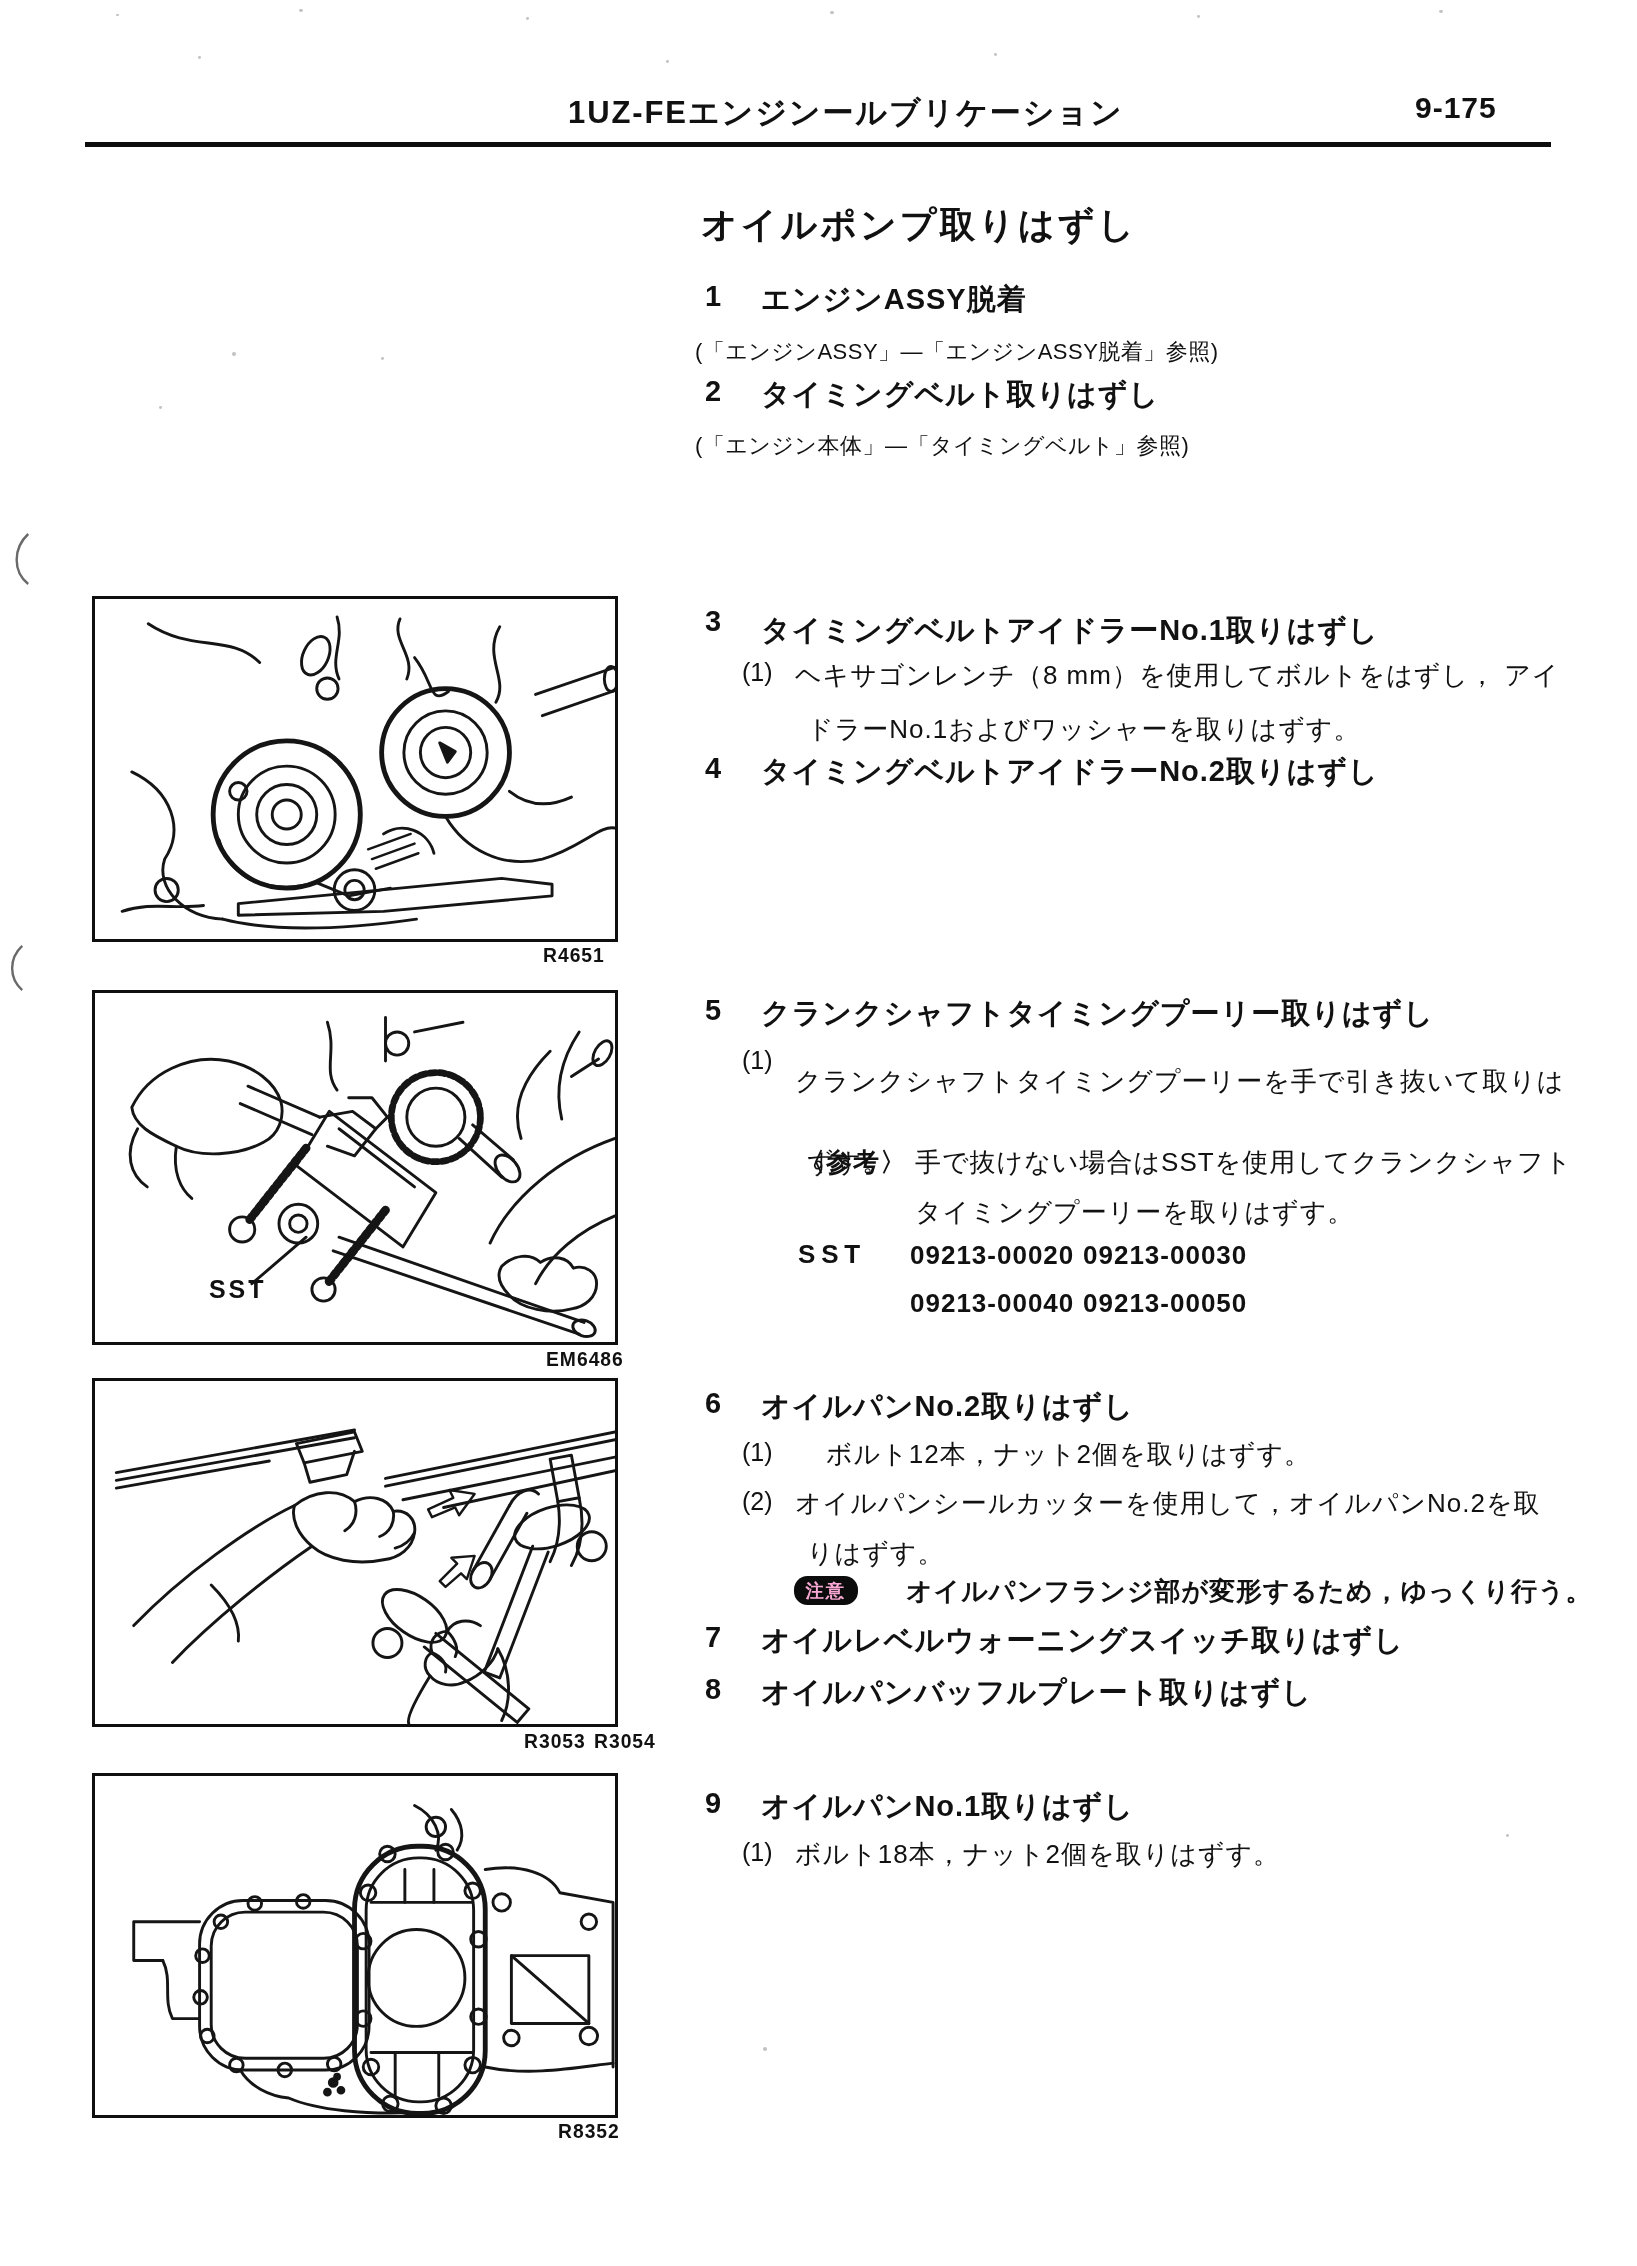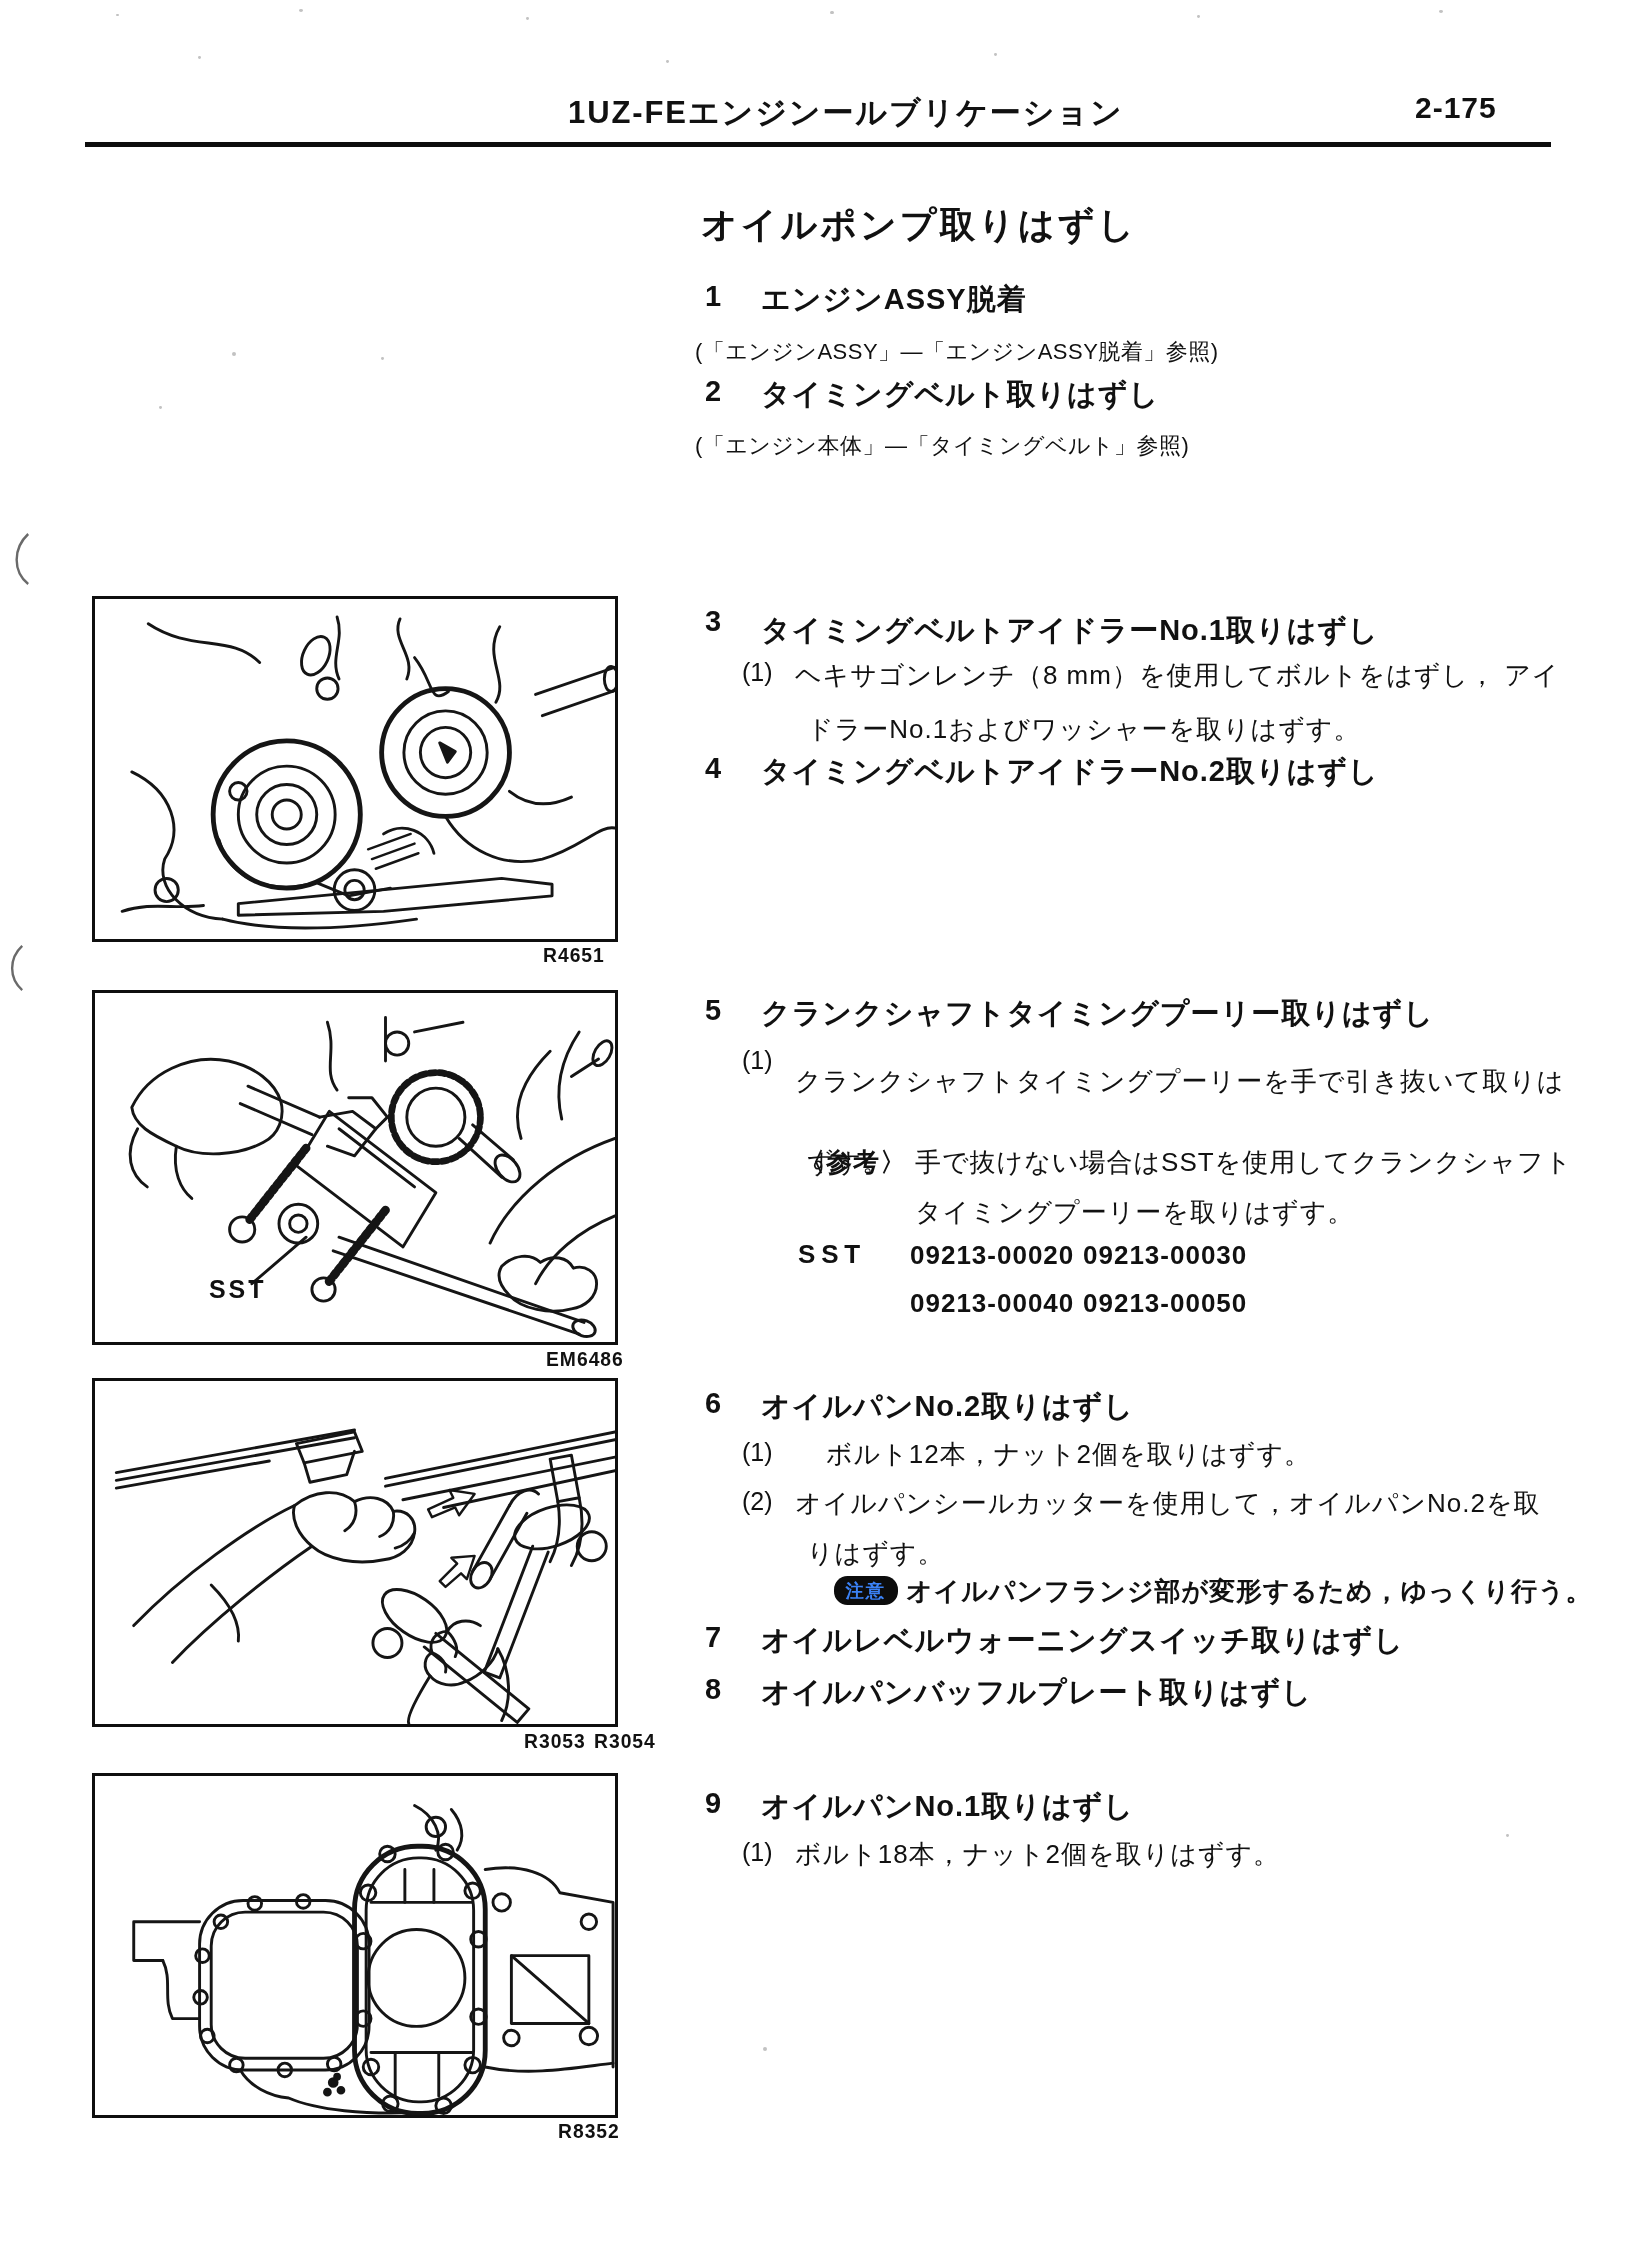--- a/index.html
+++ b/index.html
@@ -21,25 +21,24 @@
   .ref-text{font-size:22px;letter-spacing:0.5px;}
   .sub-num{font-size:25px;}
   .body-text{font-size:26px;letter-spacing:1px;}
   .bold{font-weight:bold;}
   .sst-code{font-size:26px;font-weight:bold;letter-spacing:1px;}
   .fig{position:absolute;border:3.9px solid #0f0f0f;background:#fff;box-sizing:border-box;}
   .fig svg{display:block;width:100%;height:100%;}
   .fig-caption{font-size:19.3px;font-weight:bold;letter-spacing:1px;}
   .caution-badge{
     position:absolute;
-    background:#0c0c0c;color:#3b82f6;
+    background:#0c0c0c;color:#f9a8d4;
     font-size:18.3px;font-weight:bold;
     padding:1.9px 11.6px;border-radius:13.5px;
     letter-spacing:1.9px;
-    margin-left:40px;
   }
   .fig-inner-label{position:absolute;font-size:25px;font-weight:bold;letter-spacing:2.9px;}
   .noise{position:absolute;background:#8f8f8f;border-radius:50%;opacity:.55;}
   .lines{stroke:#151515;fill:none;stroke-width:3;stroke-linecap:round;stroke-linejoin:round;}
 </style>
 </head>
 <body>
 
 <div class="page">
 
@@ -59,21 +58,21 @@
   <div class="noise" style="left:763px;top:2047px;width:3.9px;height:3.9px;"></div>
 
   <svg class="abs" style="left:7.7px;top:529px;" width="25" height="60" viewBox="0 0 26 62">
     <path d="M21 5 C5 20 5 44 21 57" stroke="#6a6a6a" stroke-width="2.5" fill="none"></path>
   </svg>
   <svg class="abs" style="left:3.9px;top:942px;" width="23" height="52" viewBox="0 0 24 54">
     <path d="M19 4 C5 17 5 38 19 50" stroke="#6a6a6a" stroke-width="2.5" fill="none"></path>
   </svg>
 
   <div class="abs hdr-title" style="left:568px;top:92px;">1UZ-FEエンジンールブリケーション</div>
-  <div class="abs hdr-page" style="left:1415px;top:91px;">2-175</div>
+  <div class="abs hdr-page" style="left:1415px;top:91px;">9-175</div>
   <div class="rule" style="left:85px;top:142px;width:1466px;height:4.8px;"></div>
 
   <div class="abs main-title" style="left:701px;top:201px;">オイルポンプ取りはずし</div>
 
   <div class="abs step-num" style="left:705px;top:280px;">1</div>
   <div class="abs step-title" style="left:761px;top:280px;">エンジンASSY脱着</div>
   <div class="abs ref-text" style="left:695px;top:337px;">(「エンジンASSY」―「エンジンASSY脱着」参照)</div>
 
   <div class="abs step-num" style="left:705px;top:375px;">2</div>
   <div class="abs step-title" style="left:761px;top:375px;">タイミングベルト取りはずし</div>

